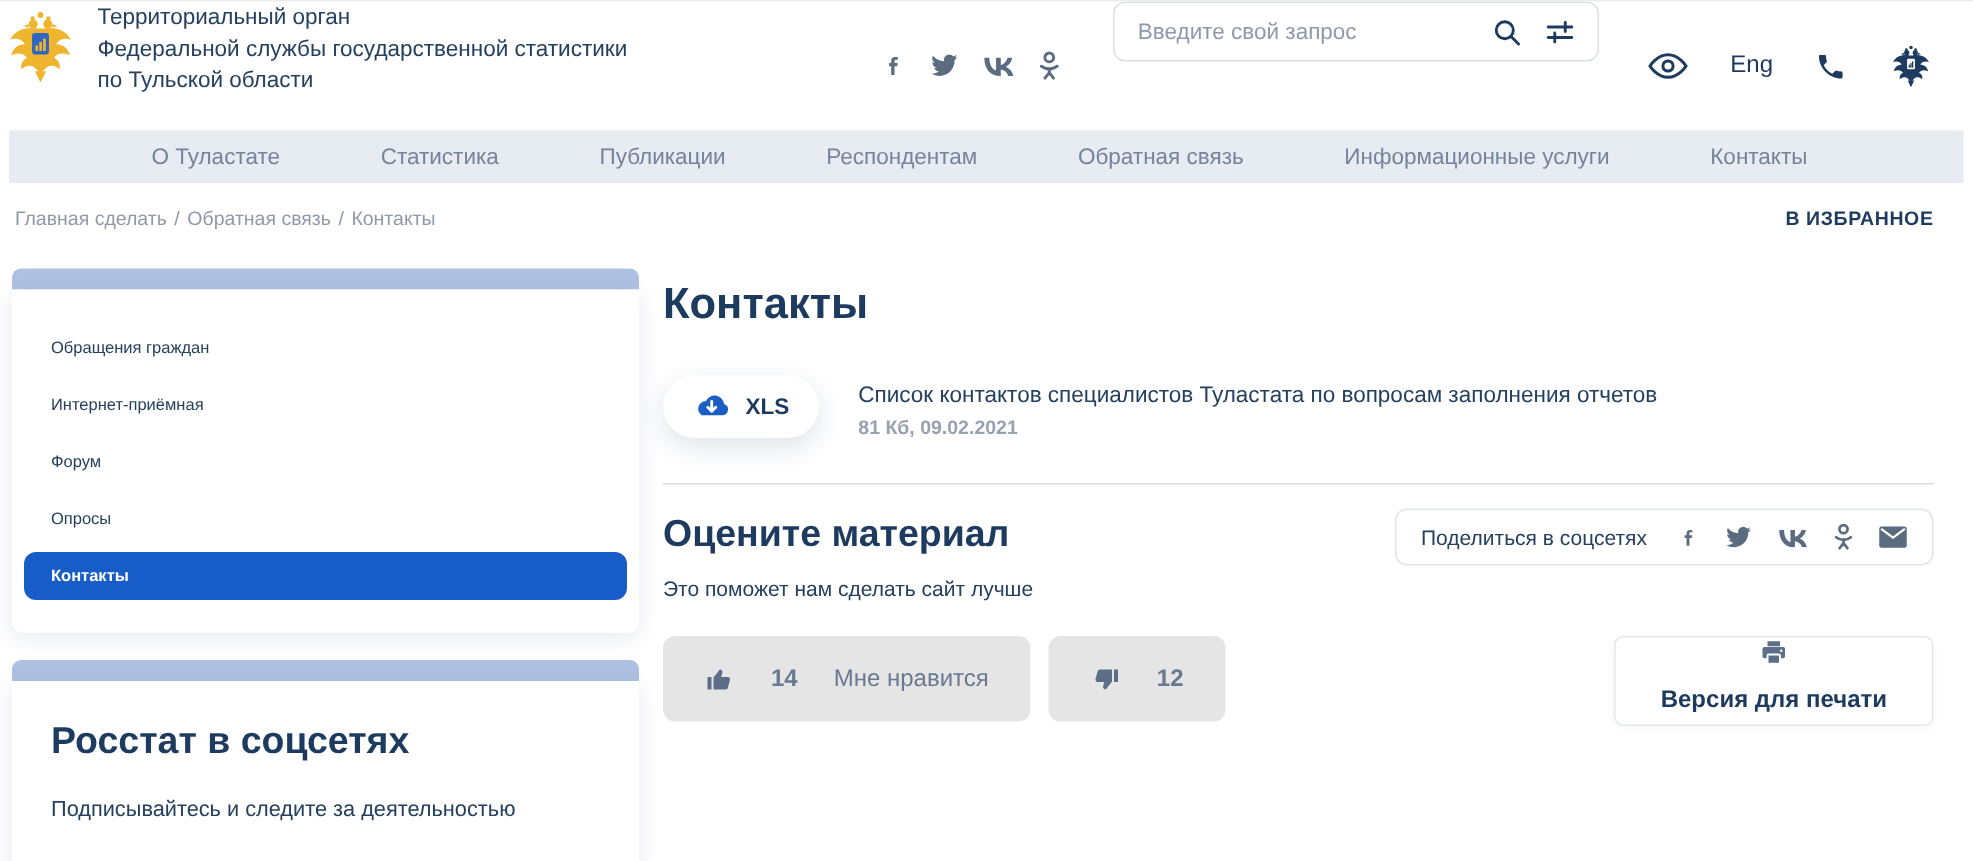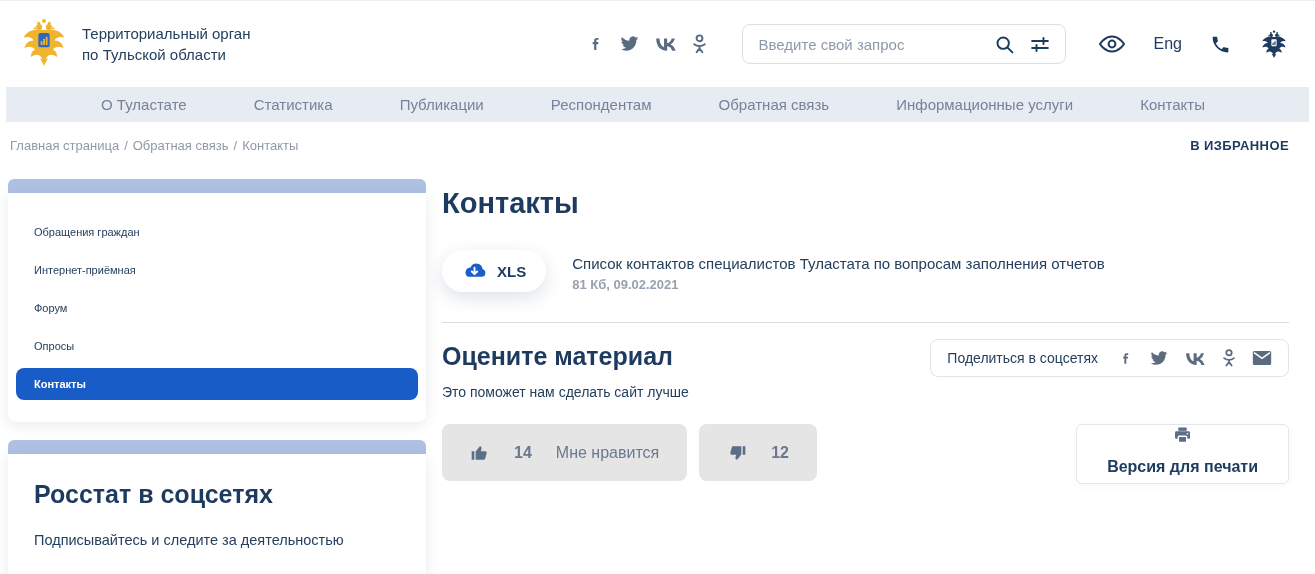--- a/index.html
+++ b/index.html
@@ -3,21 +3,21 @@
 <meta charset="utf-8">
 <style>
   * { box-sizing: border-box; }
   html,body { margin:0; padding:0; }
   body {
     width:1315px; height:574px; overflow:hidden; position:relative;
     background:#ffffff; font-family:"Liberation Sans", sans-serif;
     border-top:1px solid #ececec;
   }
   
-  .hdr { display:flex; align-items:center; height:86px; padding:0 26px 0 20px; background:#fff; }
+  .hdr { display:flex; height:86px; padding:0 26px 0 3px; background:#fff; }
   .logo { flex:none; margin-right:14px; }
   .org { font-size:15px; line-height:21px; color:#25405f; font-weight:500; }
   .hdr-social { display:flex; align-items:center; gap:16px; margin-left:auto; margin-right:36px; color:#5b6b80; }
   .hdr-social a { color:#5b6b80; display:flex; align-items:center; }
   .search { width:324px; height:40px; border:1px solid #dbe0e8; border-radius:8px;
     display:flex; align-items:center; padding:0 14px; gap:14px; margin-right:32px; background:#fff; }
   .search input { flex:1; border:none; outline:none; font-size:15px; color:#25405f;
     font-family:"Liberation Sans", sans-serif; background:transparent; }
   .search input::placeholder { color:#8e99ab; }
   .search .icb { display:flex; align-items:center; color:#1d3a5f; cursor:pointer; background:none; border:none; padding:0; }
@@ -92,20 +92,21 @@
         <path d="M27 56 L32 66 L37 56 Z"></path>
       </g>
       <rect x="24.5" y="22" width="15" height="19" rx="2.5" fill="#2f66c2"></rect>
       <rect x="27.5" y="33" width="2.4" height="5" fill="#f0b52e"></rect>
       <rect x="30.9" y="30" width="2.4" height="8" fill="#f0b52e"></rect>
       <rect x="34.3" y="27" width="2.4" height="11" fill="#f0b52e"></rect>
     </svg>
   </span>
   <div class="org">
     <div>Территориальный орган</div>
+    <div>Федеральной службы государственной статистики</div>
     <div>по Тульской области</div>
   </div>
 
   <div class="hdr-social">
     <a>
       <svg width="16" height="16" viewBox="0 0 24 24" fill="currentColor">
           <path d="M15.5 3H13c-2.3 0-3.8 1.5-3.8 3.8V9H7v3.2h2.2V21h3.3v-8.8h2.7l.5-3.2h-3.2V7.2c0-.9.3-1.4 1.4-1.4h1.9V3z"></path>
         </svg>
     </a>
     <a>
@@ -183,21 +184,21 @@
   <a>Статистика</a>
   <a>Публикации</a>
   <a>Респондентам</a>
   <a>Обратная связь</a>
   <a>Информационные услуги</a>
   <a>Контакты</a>
 </nav>
 
 <div class="crumb-row">
   <div class="breadcrumb">
-    <a>Главная страница</a>
+    <a>Главная сделать</a>
     <span>/</span>
     <a>Обратная связь</a>
     <span>/</span>
     <a>Контакты</a>
   </div>
   <div class="fav">В ИЗБРАННОЕ</div>
 </div>
 
 <div class="content">
 

